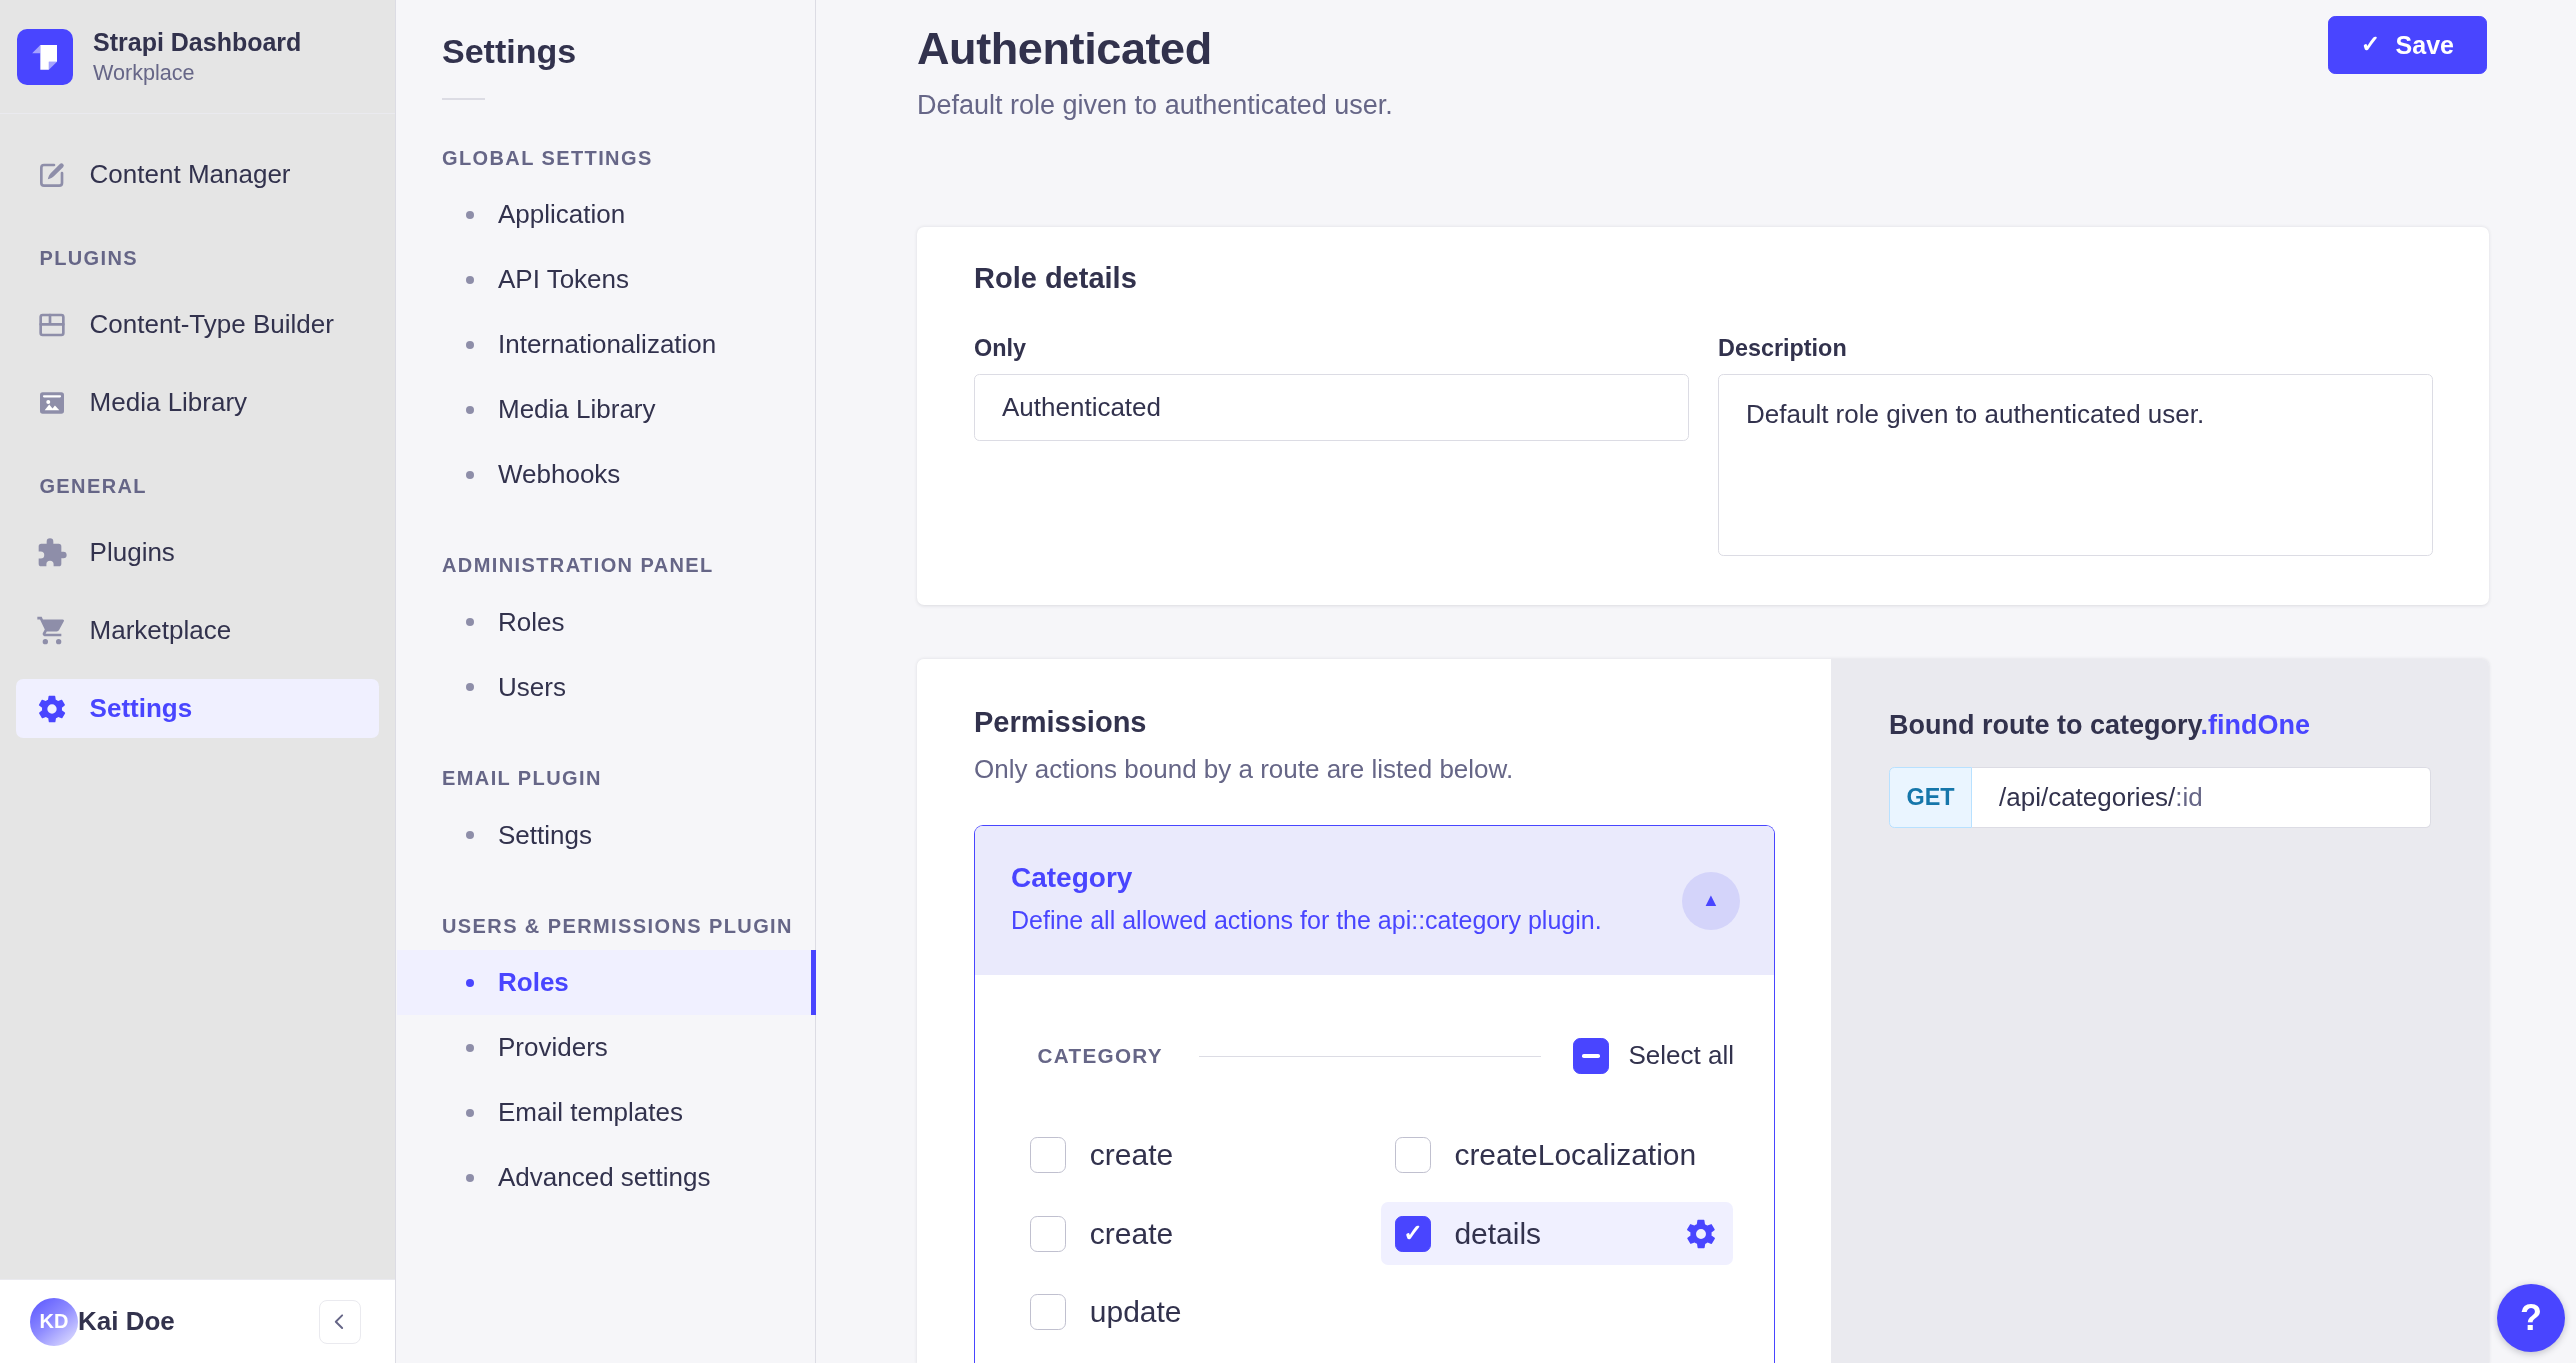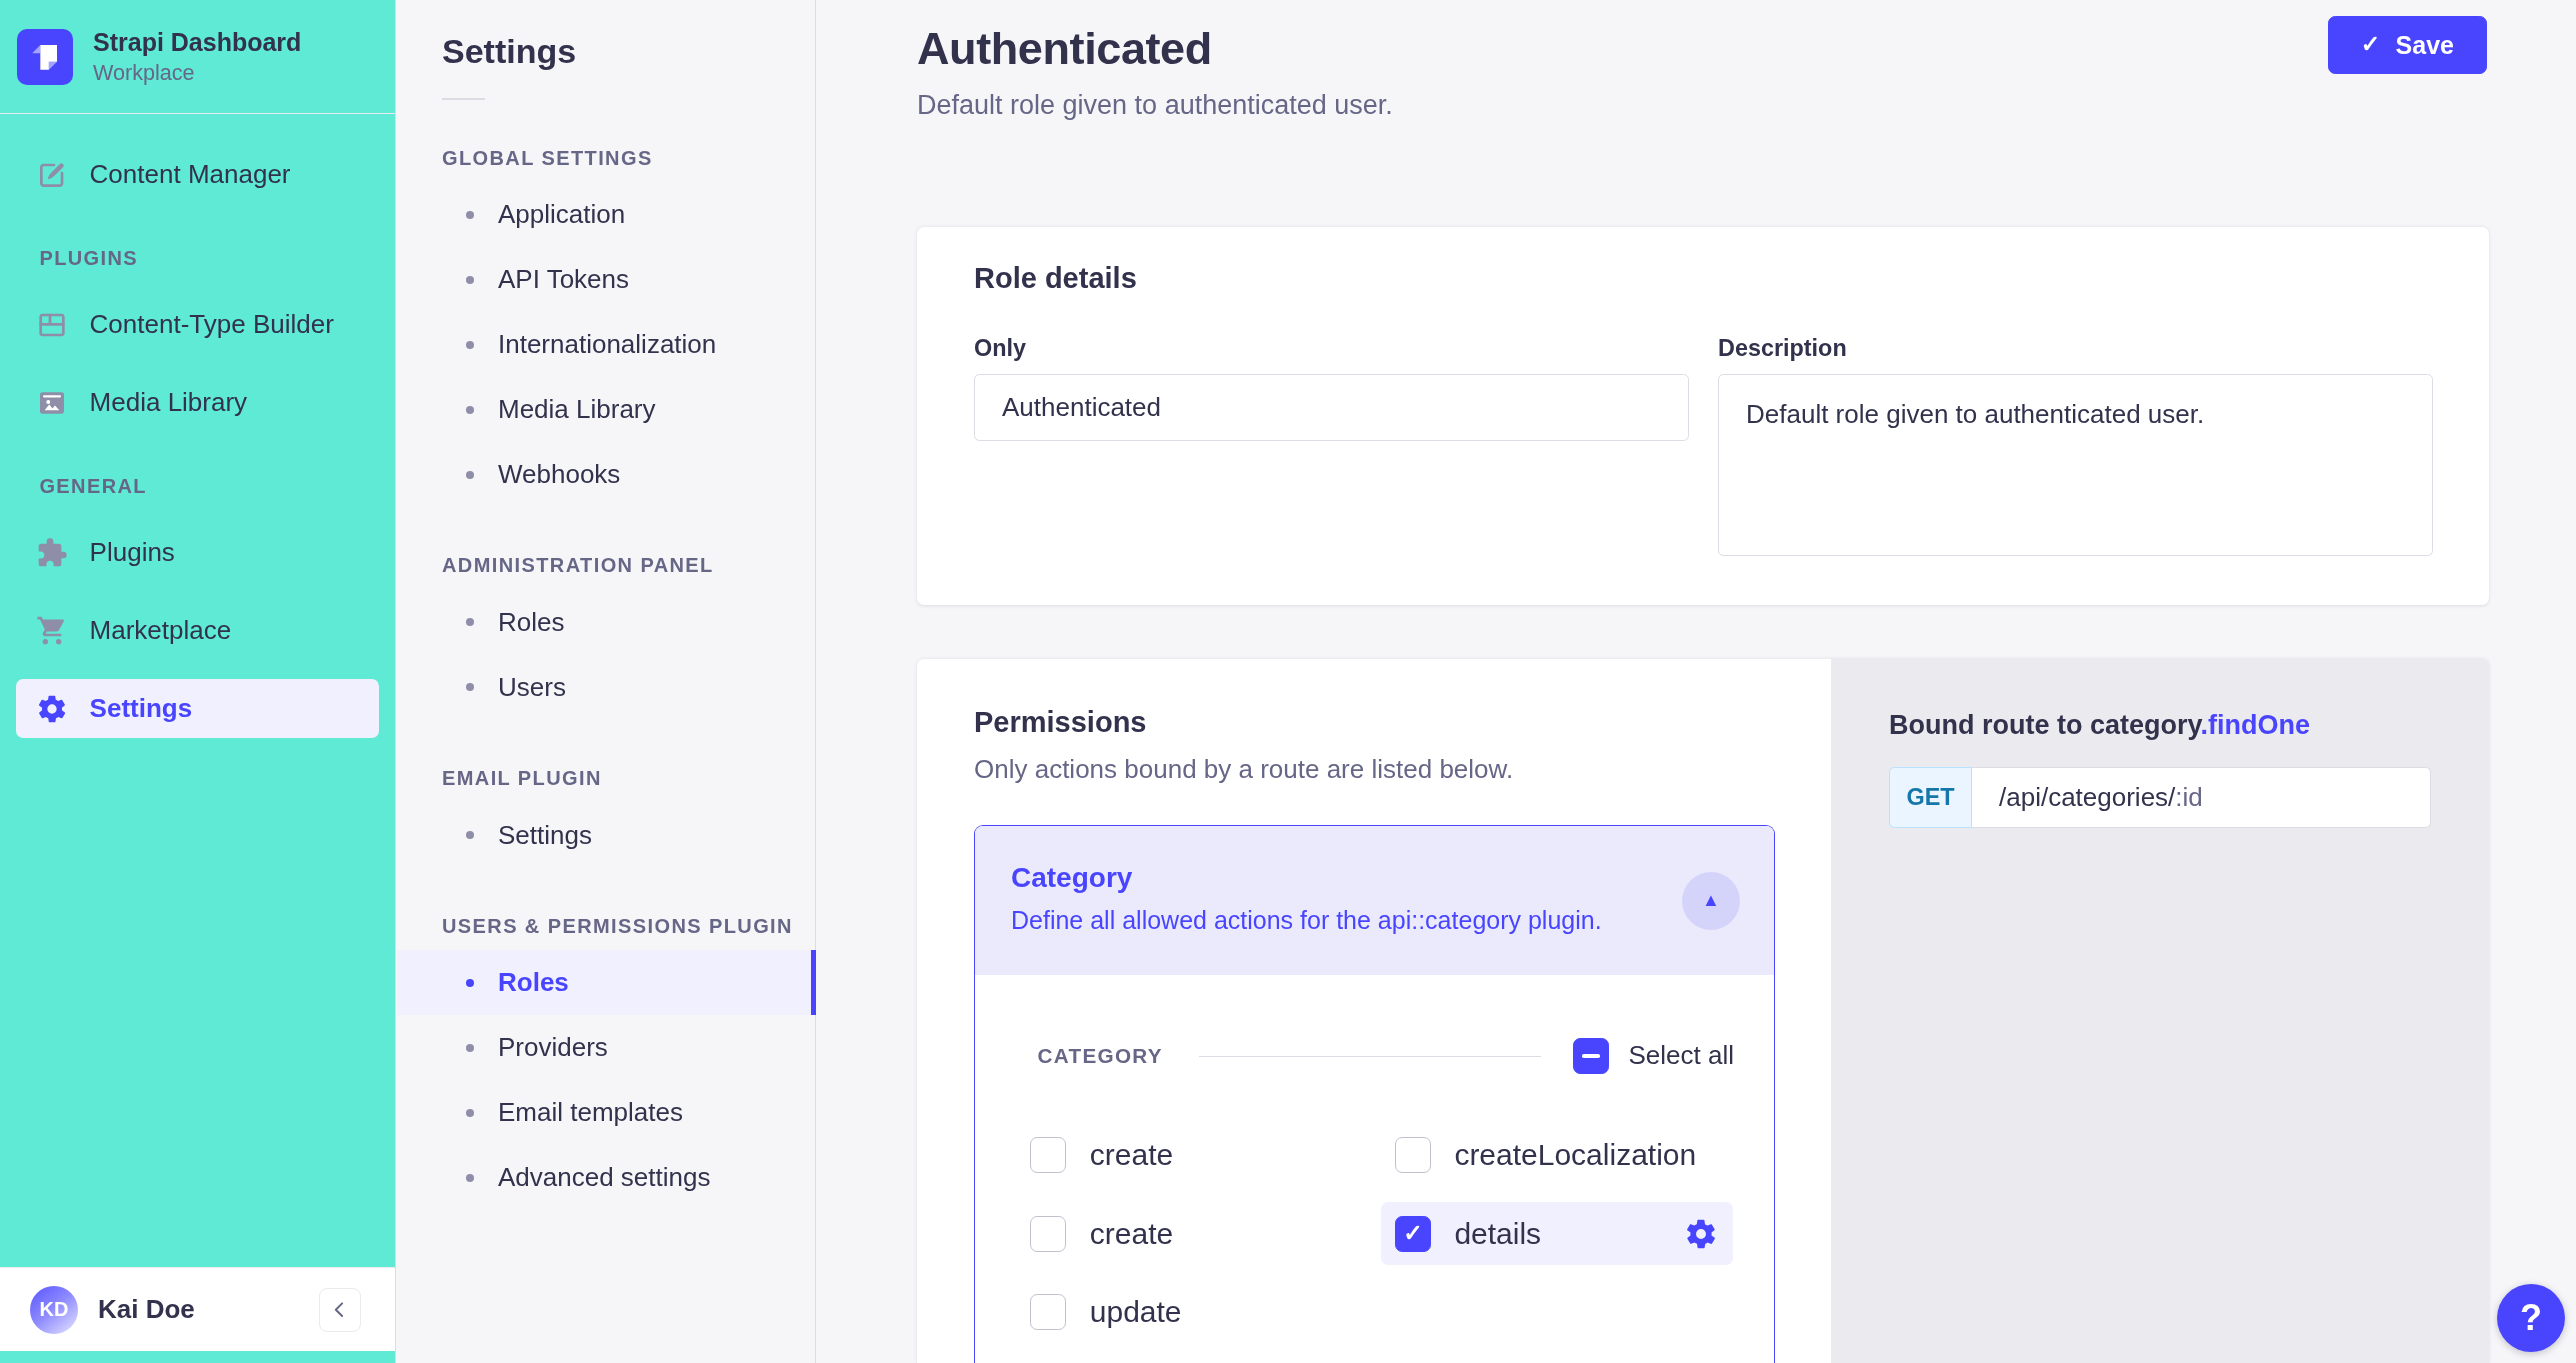--- a/index.html
+++ b/index.html
@@ -1,33 +1,33 @@
 <!DOCTYPE html>
 <html style="font-size:14.4px"><head>
 <meta charset="utf-8">
 <style>
   * { margin:0; padding:0; box-sizing:border-box; }
   html,body { width:2576px; height:1363px; }
   body { font-family:"Liberation Sans", sans-serif; background:#f6f6f9; overflow:hidden; color:#32324d; }
   #app { position:relative; width:2576px; height:1363px; }
 
   
-  .leftnav { position:absolute; left:0; top:0; width:396px; height:1363px; background:#5eead4; border-right:0.9px solid #dcdce4; }
+  .leftnav { position:absolute; left:0; top:0; width:396px; height:1363px; background:#e5e5e5; border-right:0.9px solid #dcdce4; }
   .brand { height:114px; border-bottom:0.9px solid #eaeaef; display:flex; align-items:center; gap:20px; padding-left:17px; }
   .logo { width:56px; height:56px; border-radius:10px; background:#4945ff; display:flex; align-items:center; justify-content:center; flex:0 0 auto; }
   .logo svg { width:40px; height:40px; }
   .brand-name { font-size:25px; font-weight:700; color:#32324d; line-height:1.2; }
   .brand-ws { font-size:21.6px; color:#666687; margin-top:2.7px; }
   .navlist { padding:31px 16px 0 16px; }
   .nav-item { height:59px; border-radius:7.2px; display:flex; align-items:center; padding-left:20px; gap:21.6px; font-size:26px; color:#32324d; margin-bottom:19px; cursor:pointer; }
   .nav-item svg { width:32px; height:32px; color:#8e8ea9; flex:0 0 auto; }
   .nav-item.active { background:#f0f0ff; color:#4945ff; font-weight:700; }
   .nav-item.active svg { color:#4945ff; }
   .nav-sec-title { font-size:20px; font-weight:700; letter-spacing:1.4px; color:#666687; margin:43px 0 25px 23.4px; }
-  .user-row { position:absolute; bottom:12px; left:0; right:0; height:84px; border-top:0.9px solid #eaeaef; display:flex; align-items:center; gap:20px; padding:0 34px 0 30px; background:#fff; }
+  .user-row { position:absolute; bottom:0; left:0; right:0; height:84px; border-top:0.9px solid #eaeaef; display:flex; align-items:center; padding:0 34px 0 30px; background:#fff; }
   .avatar { width:48px; height:48px; border-radius:50%; background:linear-gradient(140deg,#5753ff 0%,#8e8bff 48%,#e8e7ff 100%); color:#fff; font-weight:700; font-size:20px; display:flex; align-items:center; justify-content:center; flex:0 0 auto; }
   .user-name { font-size:26px; font-weight:600; color:#32324d; flex:1; }
   .collapse-btn { width:42px; height:44px; background:#fff; border:0.9px solid #eaeaef; border-radius:8px; display:flex; align-items:center; justify-content:center; cursor:pointer; }
   .collapse-btn svg { width:23.4px; height:23.4px; color:#666687; }
 
   
   .subnav { position:absolute; left:397px; top:0; width:419px; height:1363px; background:#f6f6f9; border-right:0.9px solid #dcdce4; }
   .subnav-title { margin:32px 0 0 45px; font-size:34px; font-weight:700; color:#32324d; }
   .subnav-divider { width:43px; height:1.8px; background:#dcdce4; margin:27px 0 0 45px; }
   .subnav-sec-title { font-size:20px; font-weight:700; letter-spacing:1.4px; color:#666687; margin:47px 0 12.6px 45px; }

